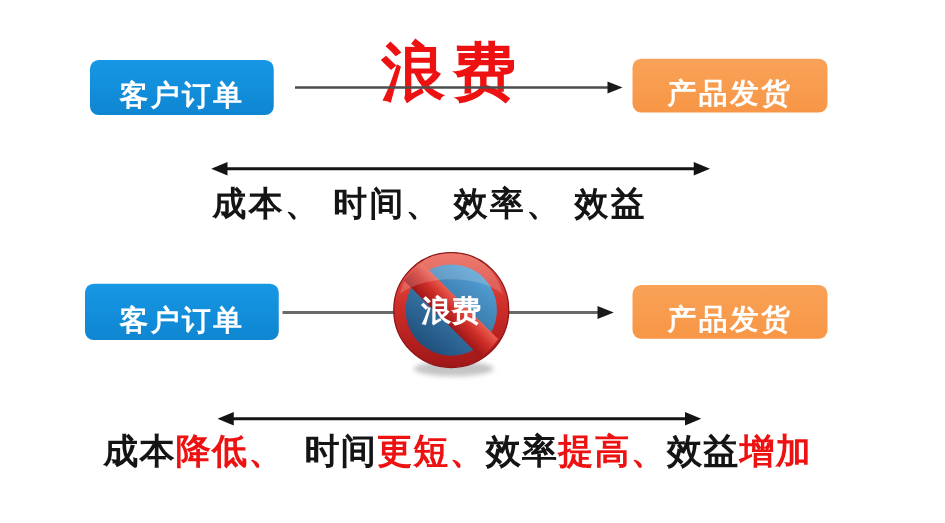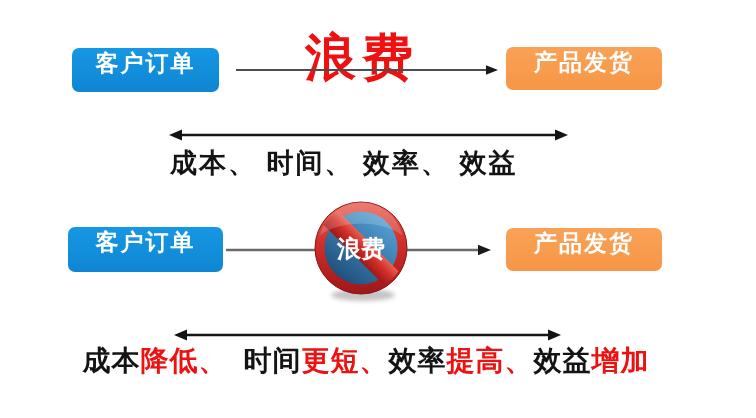--- a/index.html
+++ b/index.html
@@ -1,21 +1,21 @@
 <!DOCTYPE html>
 <html style="--blue: #0f86d2; --orange: #f79646; --red: #ed1111; --ink: #141414; --line: #5a5a5a;"><head>
 <meta charset="utf-8">
 <style>
   html,body{margin:0;padding:0;background:#ffffff;}
   .canvas{
     position:relative;width:756px;height:418px;background:#ffffff;
     font-family:"Liberation Sans",sans-serif;overflow:hidden;
   }
   .box{
-    position:absolute;display:flex;align-items:flex-start;justify-content:center;
+    position:absolute;display:flex;align-items:flex-end;justify-content:center;
     color:#ffffff;font-weight:bold;border-radius:7px;letter-spacing:2px;
   }
   .box.blue{background:linear-gradient(180deg,#1697e4 0%,var(--blue,#0f86d2) 100%);}
   .box.orange{background:linear-gradient(180deg,#f9a257 0%,var(--orange,#f79646) 100%);}
   .box-top-left   {left:72px; top:48px; width:147px;height:44px;font-size:23px;}
   .box-top-right  {left:506px;top:47px; width:156px;height:43px;font-size:23px;}
   .box-bot-left   {left:68px; top:227px;width:155px;height:45px;font-size:23px;}
   .box-bot-right  {left:506px;top:228px;width:156px;height:43px;font-size:23px;}
   .waste-top{
     position:absolute;left:232px;top:26px;width:260px;height:64px;line-height:64px;

